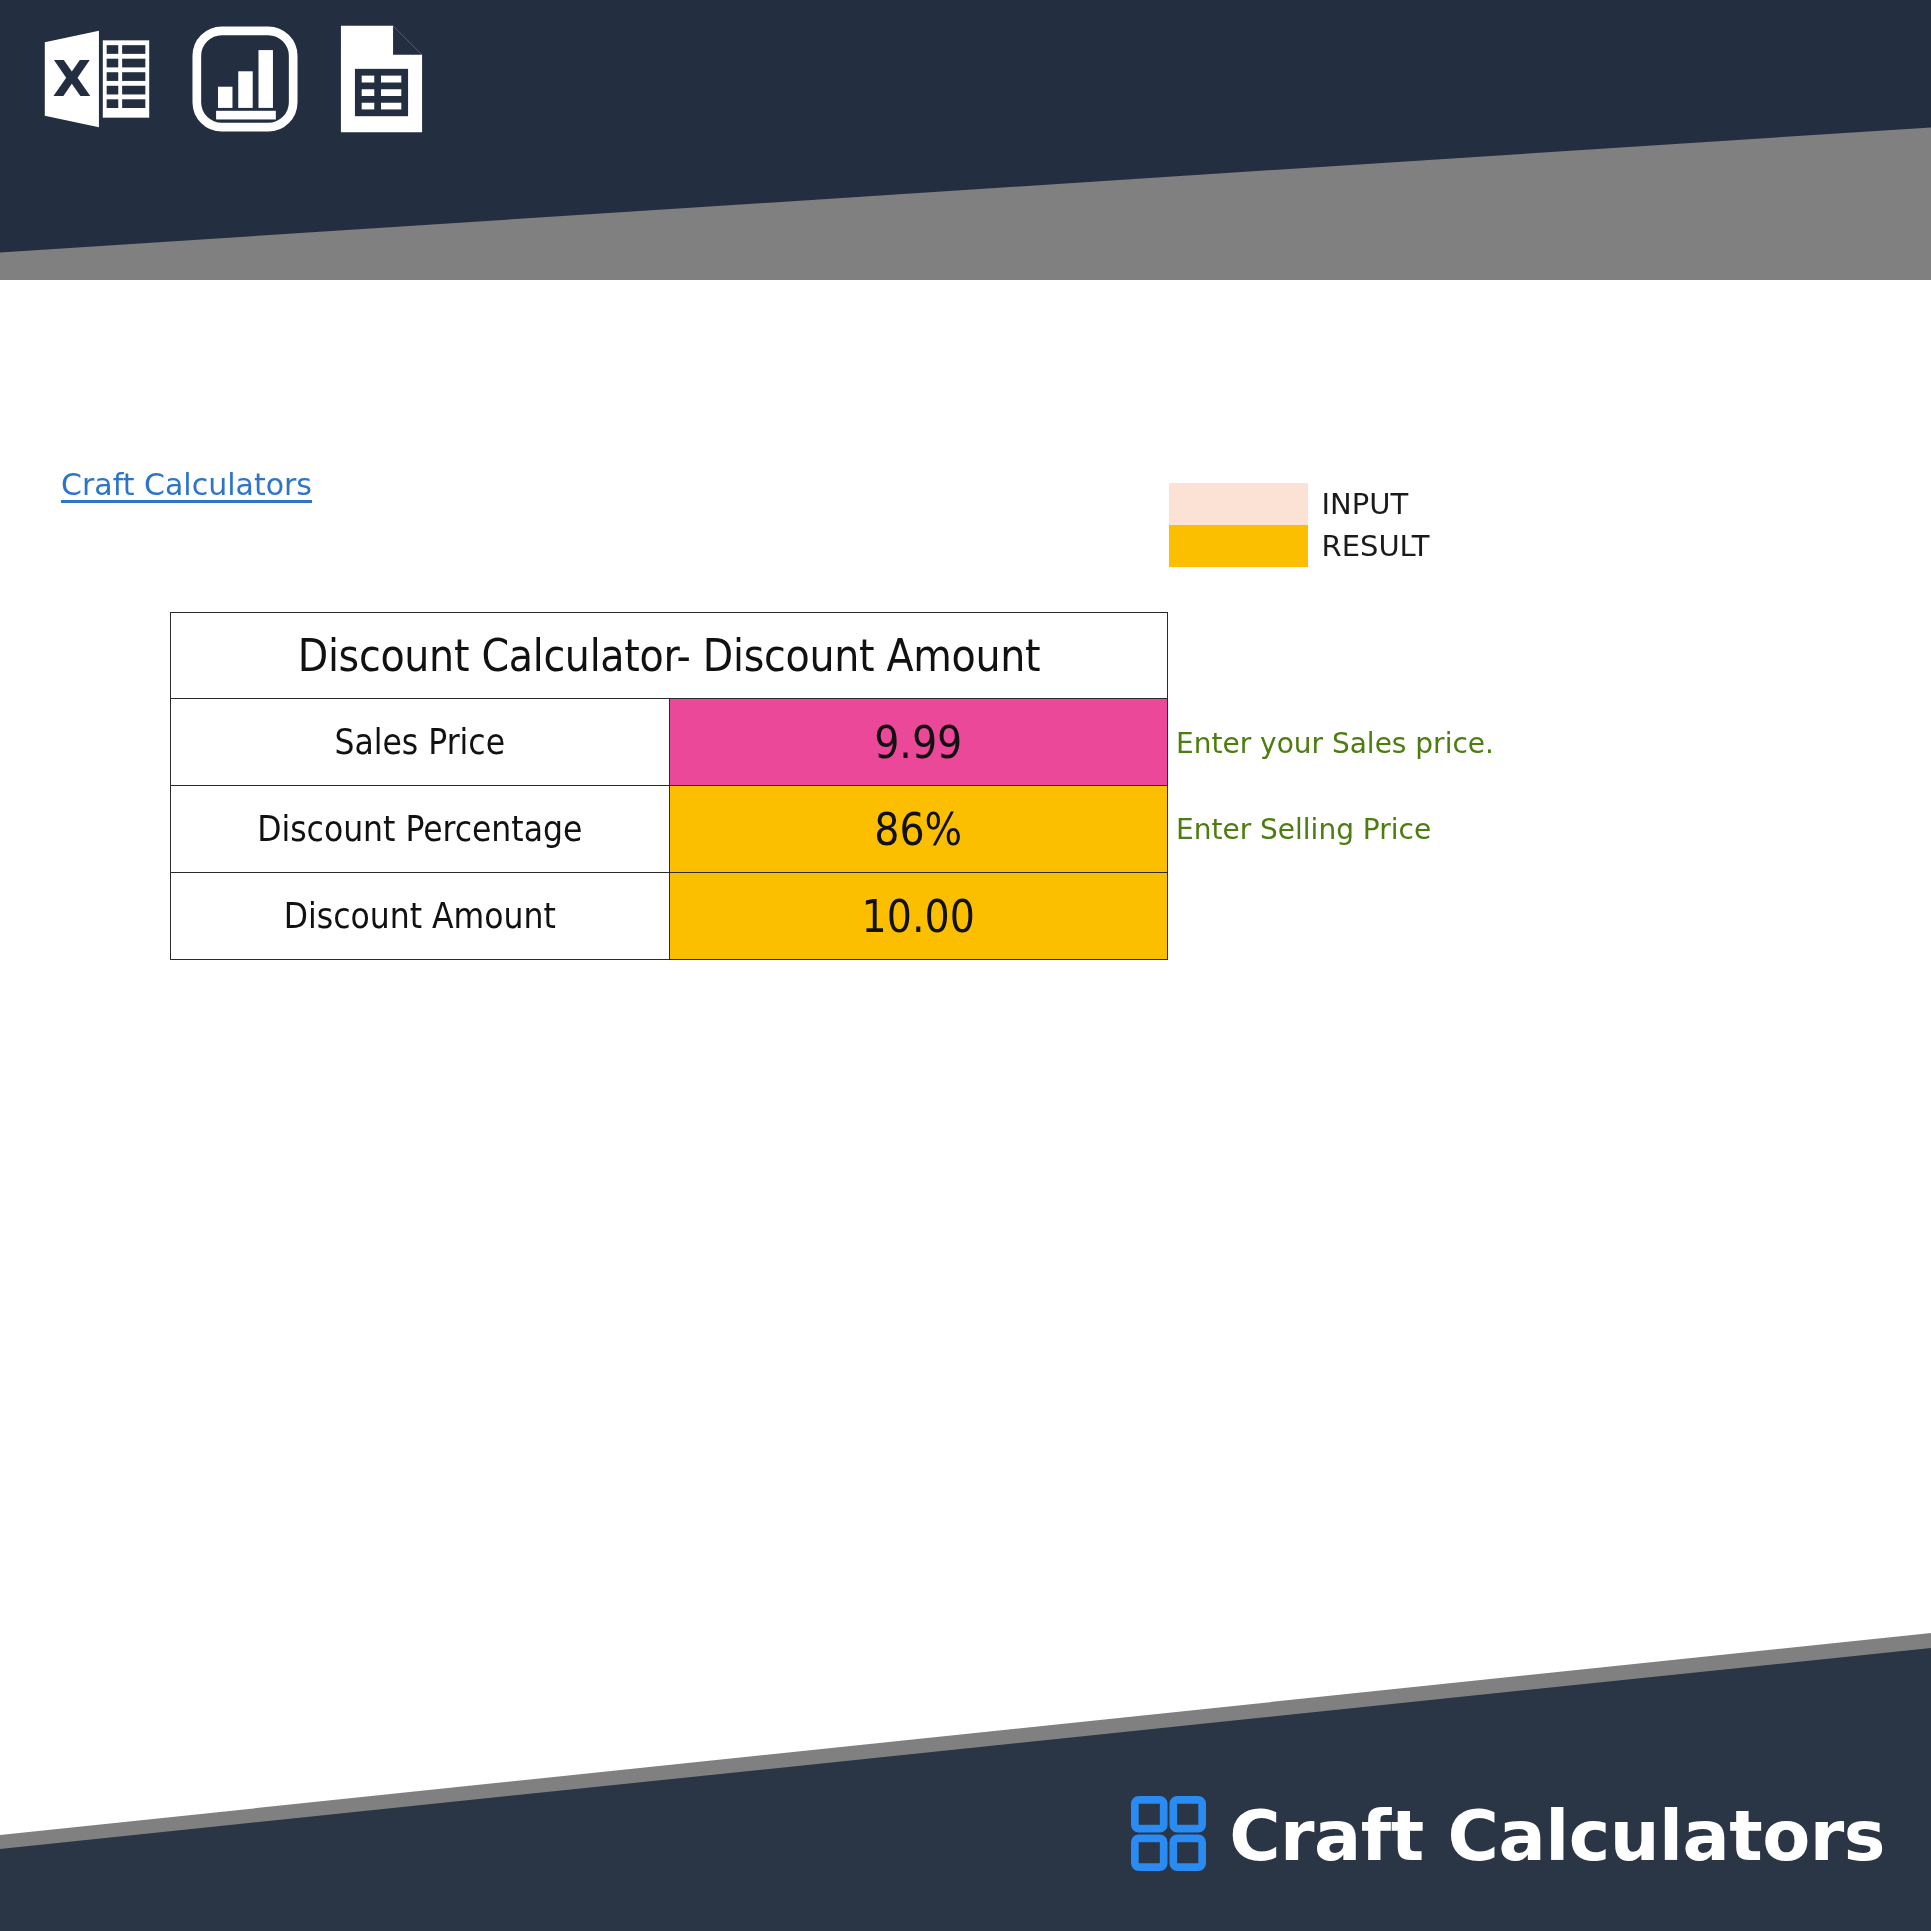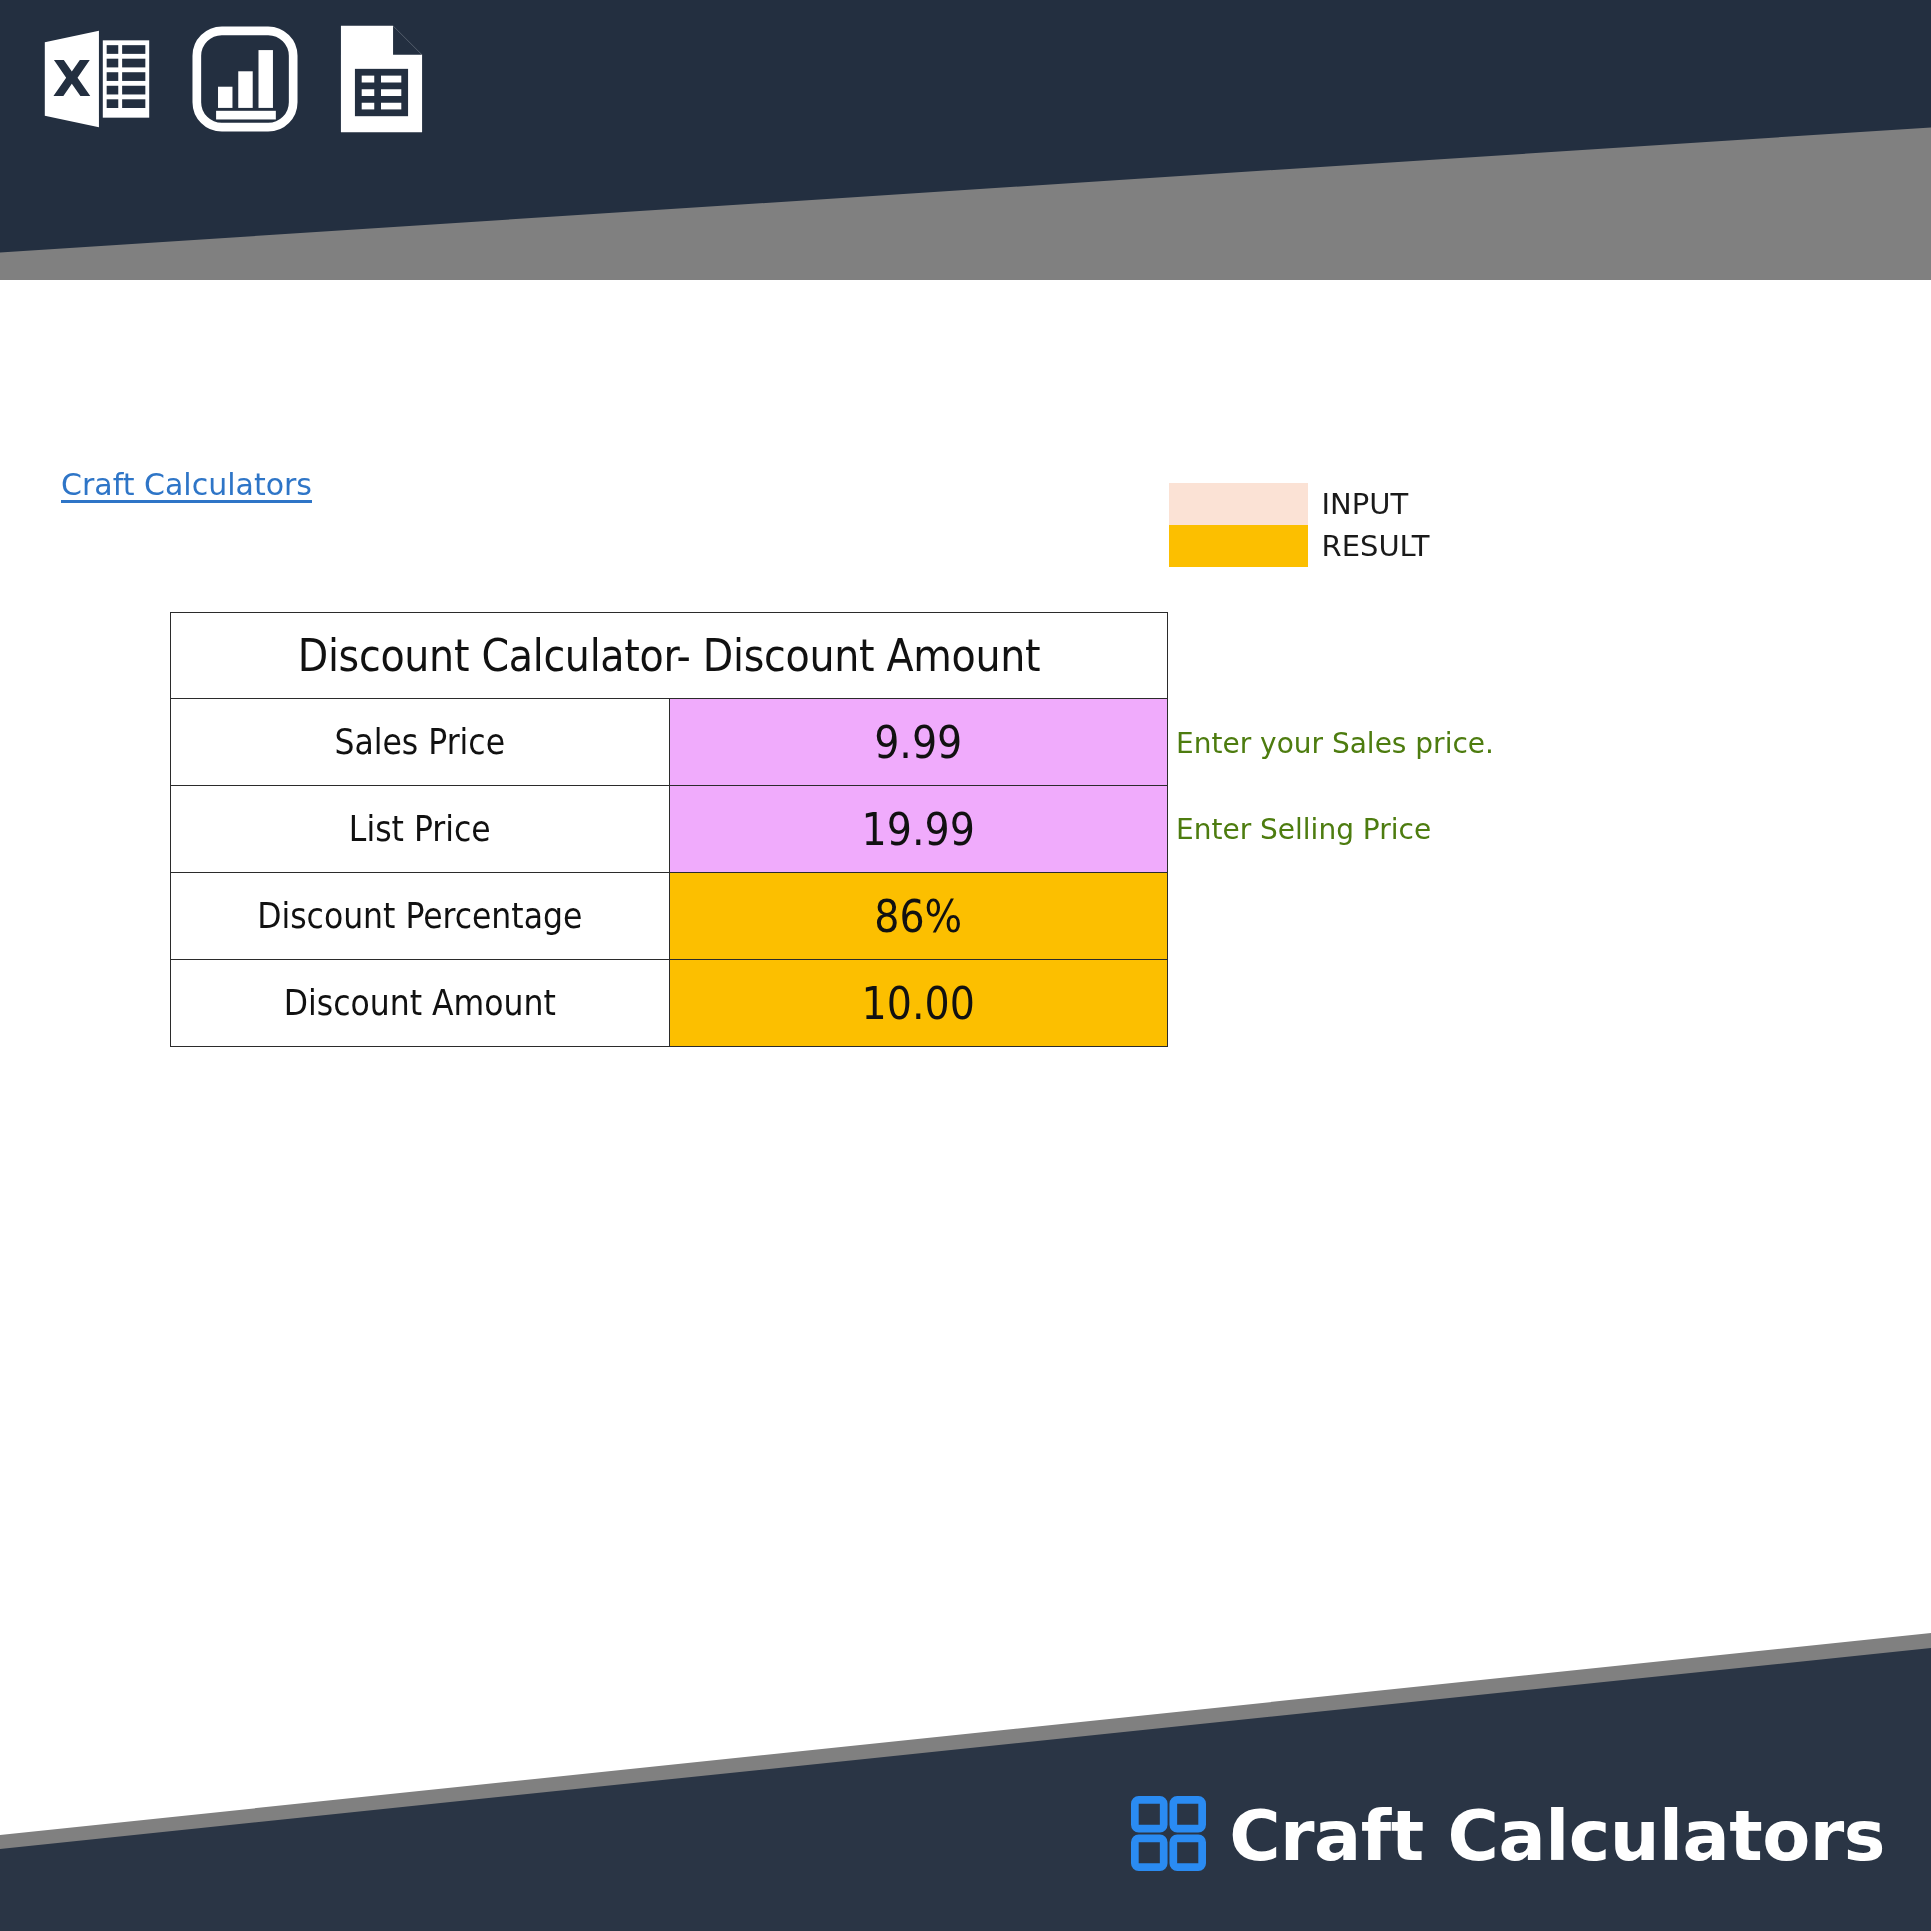--- a/index.html
+++ b/index.html
@@ -162,21 +162,21 @@
     height: 86px;
     font-size: 35px;
     background: #ffffff;
     border-radius: 30px;
   }
   .calc-table .value-cell {
     width: 431px;
     height: 86px;
     font-size: 44px;
   }
-  .calc-table .value-cell.input  { background: #f0abfc; margin-top: 20px; }
+  .calc-table .value-cell.input  { background: #ec4899; margin-top: 20px; }
   .calc-table .value-cell.result { background: #FCBF00; }
 
   
   .hint {
     position: absolute;
     left: 1176px;
     font-family: "DejaVu Sans", sans-serif;
     font-size: 28px;
     color: #4d7c0f;
     white-space: nowrap;
@@ -256,24 +256,20 @@
     <table class="calc-table">
       <tbody>
         <tr>
           <td class="title-cell" colspan="2">Discount Calculator- Discount Amount</td>
         </tr>
         <tr>
           <td class="label-cell">Sales Price</td>
           <td class="value-cell input">9.99</td>
         </tr>
         <tr>
-          <td class="label-cell">List Price</td>
-          <td class="value-cell input">19.99</td>
-        </tr>
-        <tr>
           <td class="label-cell">Discount Percentage</td>
           <td class="value-cell result">86%</td>
         </tr>
         <tr>
           <td class="label-cell">Discount Amount</td>
           <td class="value-cell result">10.00</td>
         </tr>
       </tbody>
     </table>
 

